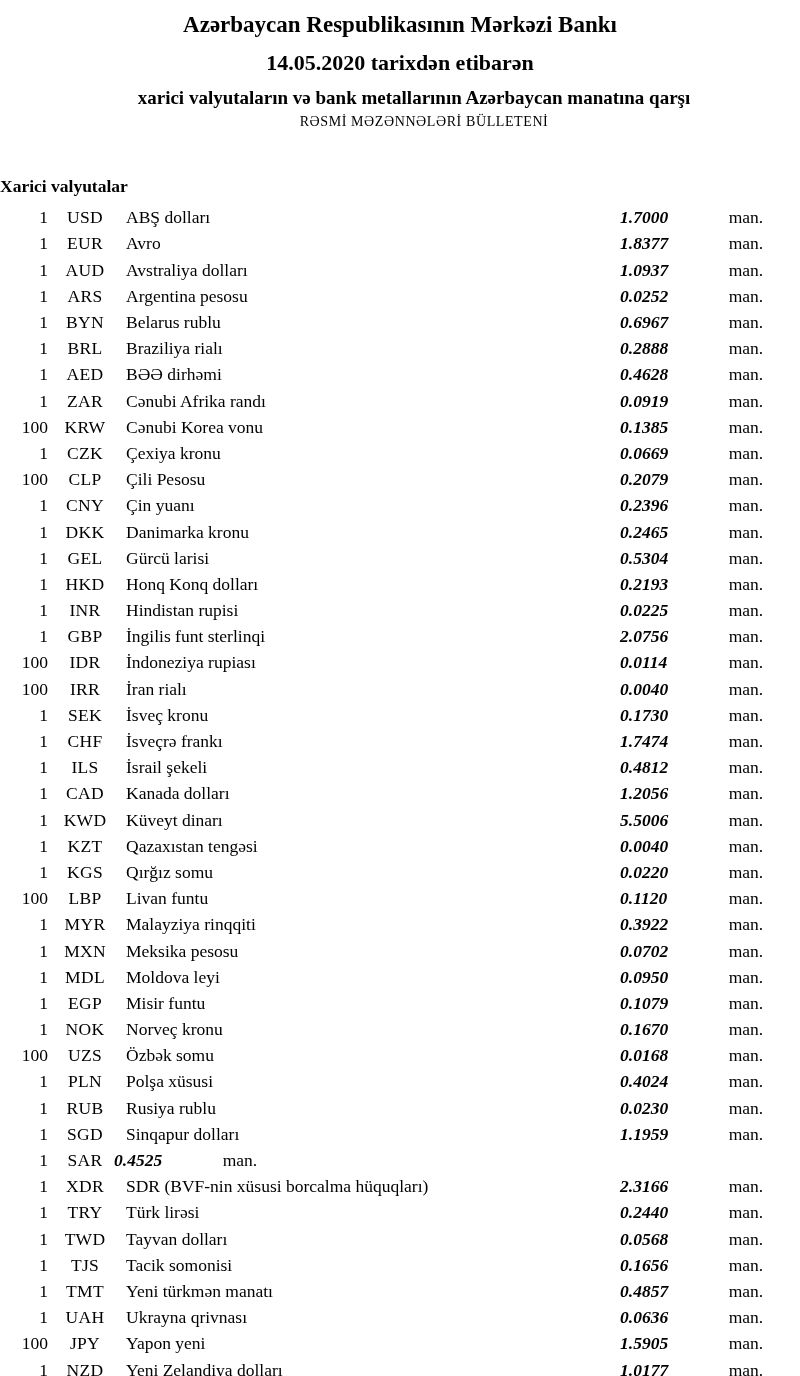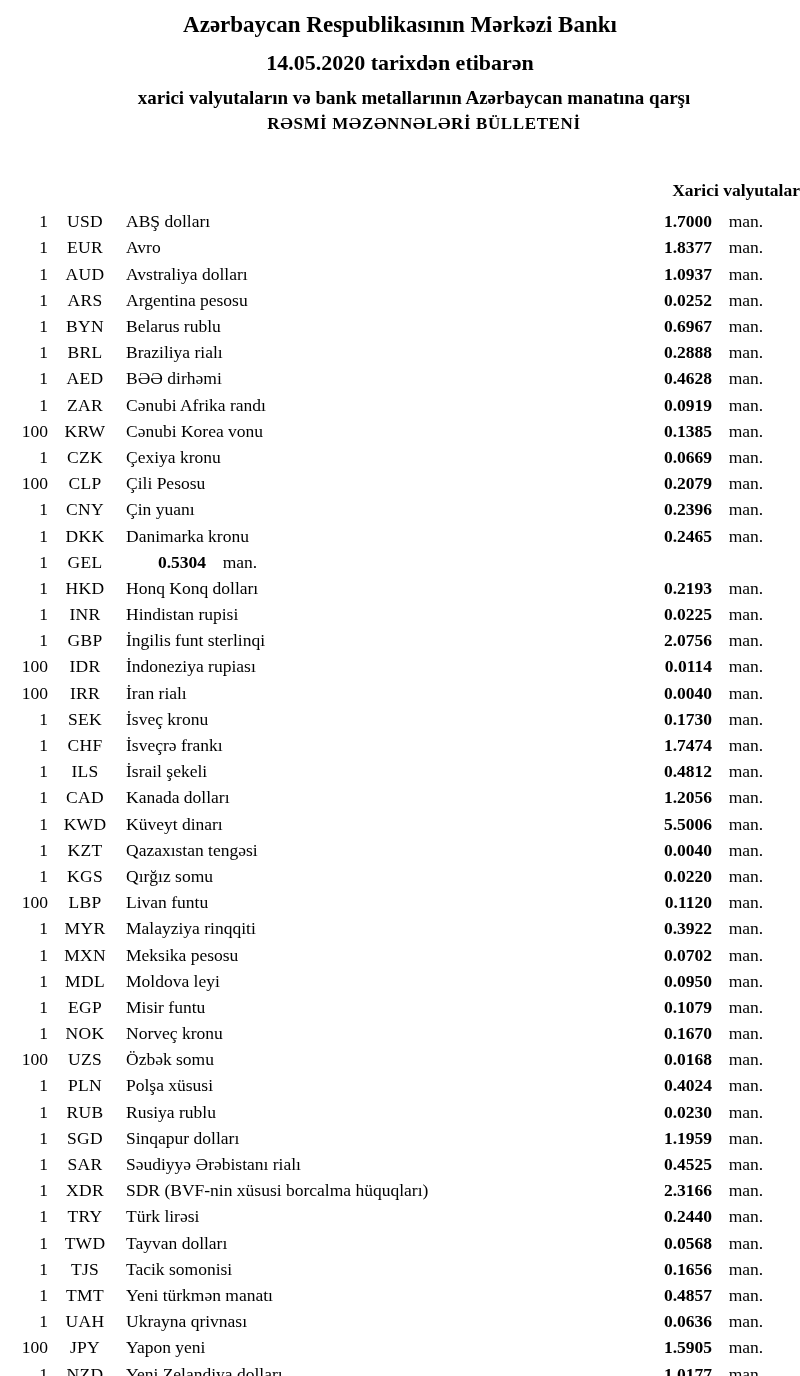--- a/index.html
+++ b/index.html
@@ -28,27 +28,27 @@
     font-weight: bold;
     margin-bottom: 11px;
   }
   .subtitle {
     font-size: 19px;
     font-weight: bold;
     margin-bottom: 5px;
     margin-left: 28px;
   }
   .bulletin {
-    font-size: 17px;
-    font-weight: bold;
+    font-size: 14px;
+    font-weight: normal;
     letter-spacing: 0.6px;
     margin-left: 48px;
   }
   .section-heading {
-    text-align: right;
+    text-align: left;
     font-size: 17.5px;
     font-weight: bold;
     margin-top: 46px;
     margin-bottom: 7px;
   }
   .rates {
     padding: 0 34px 12px 18px;
   }
   .row {
     display: flex;
@@ -70,22 +70,23 @@
     letter-spacing: 0.3px;
   }
   .name {
     flex: 1 1 auto;
     margin-left: 12px;
     white-space: nowrap;
     overflow: hidden;
   }
   .rate {
     width: 92px;
-    text-align: right;
+    text-align: left;
     font-weight: bold;
+    font-style: italic;
     flex: none;
   }
   .unit {
     width: 54px;
     padding-left: 14px;
     flex: none;
     text-align: center;
   }
 </style>
 </head>
@@ -202,20 +203,21 @@
     <span class="qty">1</span>
     <span class="code">DKK</span>
     <span class="name">Danimarka kronu</span>
     <span class="rate">0.2465</span>
     <span class="unit">man.</span>
   </div>
 
   <div class="row">
     <span class="qty">1</span>
     <span class="code">GEL</span>
+    <span class="name">Gürcü larisi</span>
     <span class="rate">0.5304</span>
     <span class="unit">man.</span>
   </div>
 
   <div class="row">
     <span class="qty">1</span>
     <span class="code">HKD</span>
     <span class="name">Honq Konq dolları</span>
     <span class="rate">0.2193</span>
     <span class="unit">man.</span>
@@ -385,21 +387,20 @@
     <span class="qty">1</span>
     <span class="code">SGD</span>
     <span class="name">Sinqapur dolları</span>
     <span class="rate">1.1959</span>
     <span class="unit">man.</span>
   </div>
 
   <div class="row">
     <span class="qty">1</span>
     <span class="code">SAR</span>
-    <span class="name">Səudiyyə Ərəbistanı rialı</span>
     <span class="rate">0.4525</span>
     <span class="unit">man.</span>
   </div>
 
   <div class="row">
     <span class="qty">1</span>
     <span class="code">XDR</span>
     <span class="name">SDR (BVF-nin xüsusi borcalma hüquqları)</span>
     <span class="rate">2.3166</span>
     <span class="unit">man.</span>

